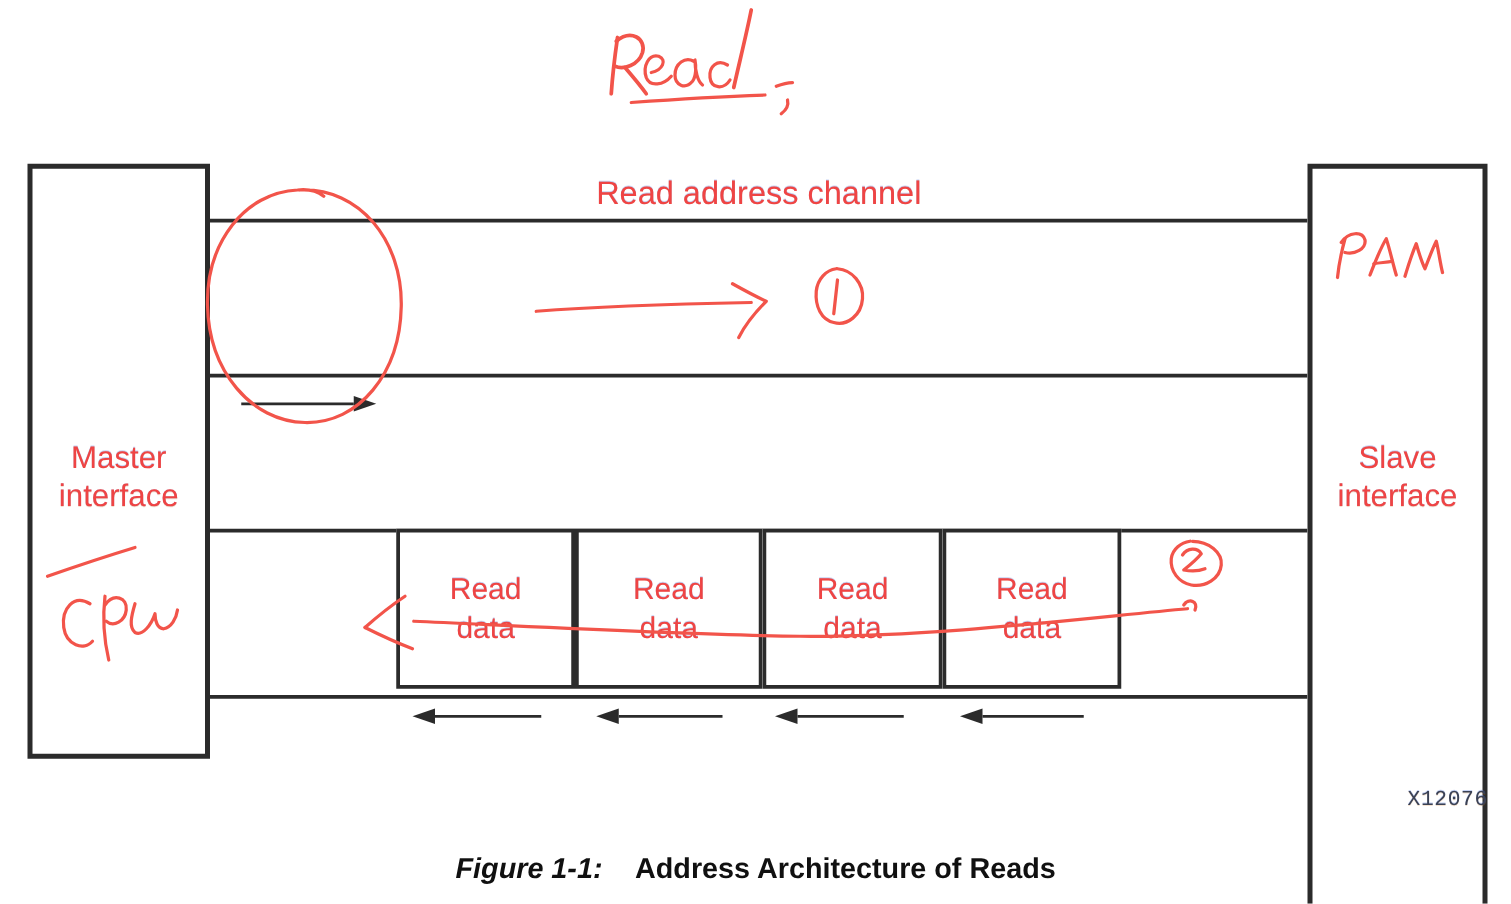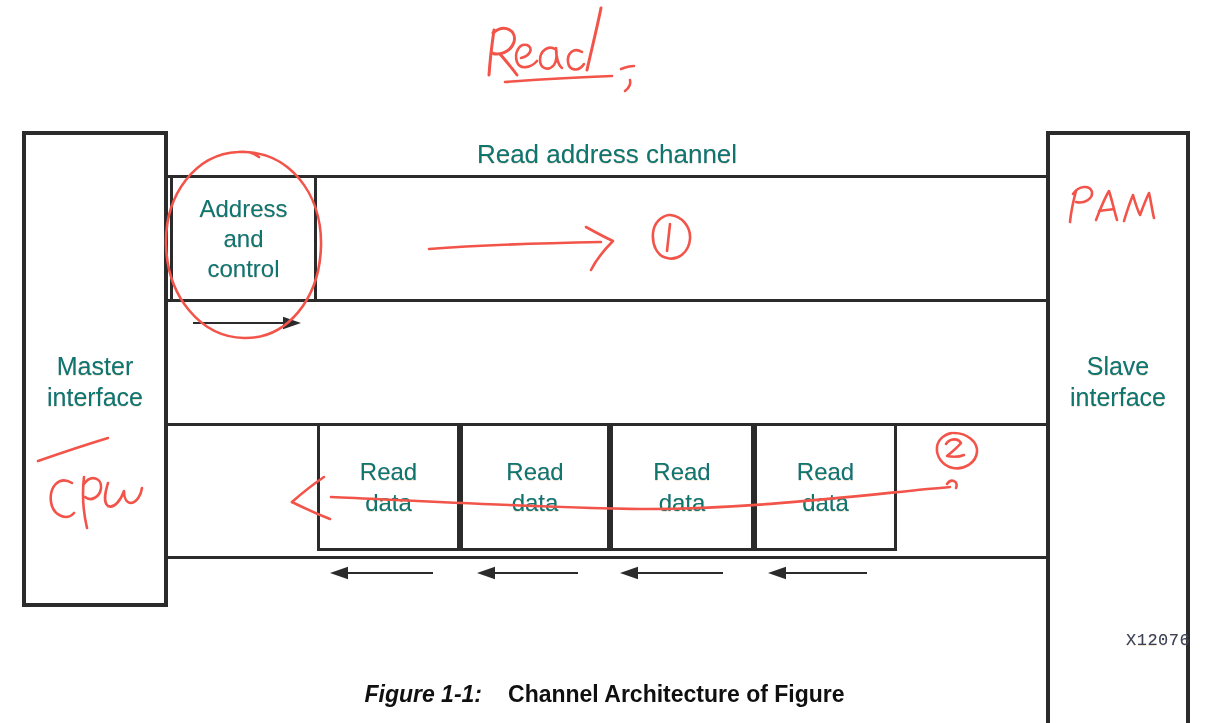--- a/index.html
+++ b/index.html
@@ -1,21 +1,21 @@
 <!DOCTYPE html>
 <html><head>
 <meta charset="utf-8">
 <style>
   html,body{margin:0;padding:0;background:#ffffff;}
   .page{
     position:relative;width:1209px;height:723px;background:#ffffff;
     font-family:"Liberation Sans","DejaVu Sans",sans-serif;overflow:hidden;
   }
   .dg-text{
-    color:#0f766e;
+    color:#ef4444;
     text-shadow:0 -0.5px 0 rgba(70,110,220,.30), 0 0.5px 0 rgba(205,125,45,.22);
   }
   .iface-box{
     position:absolute;border:4px solid #2b2b2b;background:#ffffff;box-sizing:border-box;padding-left:15px;
   }
   .iface-label{
     position:absolute;left:0;top:216px;width:100%;text-align:center;
     font-size:25px;line-height:31px;
   }
   .hline{position:absolute;height:3px;background:#2b2b2b;}
@@ -64,27 +64,20 @@
 
   <div class="iface-box" style="left:1046px;top:131px;width:144px;height:612px;">
     <div class="iface-label dg-text">
       <div>Slave</div>
       <div>interface</div>
     </div>
   </div>
 
   <div class="channel-label dg-text" style="left:168px;top:140px;width:878px;font-size:26px;">Read address channel</div>
 
-  <div class="small-box" style="left:170px;top:175px;width:147px;height:127px;">
-    <div class="ac-text dg-text">
-      <div>Address</div>
-      <div>and</div>
-      <div>control</div>
-    </div>
-  </div>
 
 
   <div class="small-box" style="left:317px;top:423px;width:143px;height:128px;">
     <div class="rd-text dg-text">
       <div>Read</div>
       <div>data</div>
     </div>
   </div>
   <div class="small-box" style="left:460px;top:423px;width:150px;height:128px;">
     <div class="rd-text dg-text">
@@ -102,21 +95,21 @@
     <div class="rd-text dg-text">
       <div>Read</div>
       <div>data</div>
     </div>
   </div>
 
   <div class="figure-number">X12076</div>
 
   <div class="caption">
     <span class="cap-label">Figure 1-1:</span>
-    <span class="cap-title">Channel Architecture of Figure</span>
+    <span class="cap-title">Address Architecture of Reads</span>
   </div>
 
   <svg class="overlay" width="1209" height="723" viewBox="0 0 1209 723">
 
     <g>
       <path class="blk-stroke" d="M193 323 L283 323"></path>
       <polygon class="blk-fill" points="283,316.8 301,323 283,329.2"></polygon>
     </g>
     <g>
       <path class="blk-stroke" d="M348 573 L433 573"></path>

